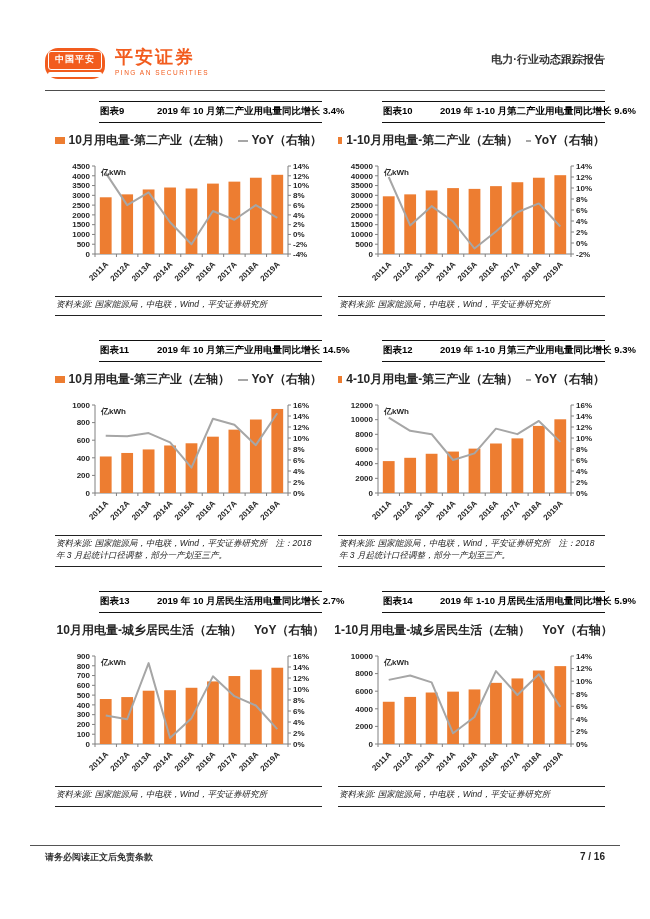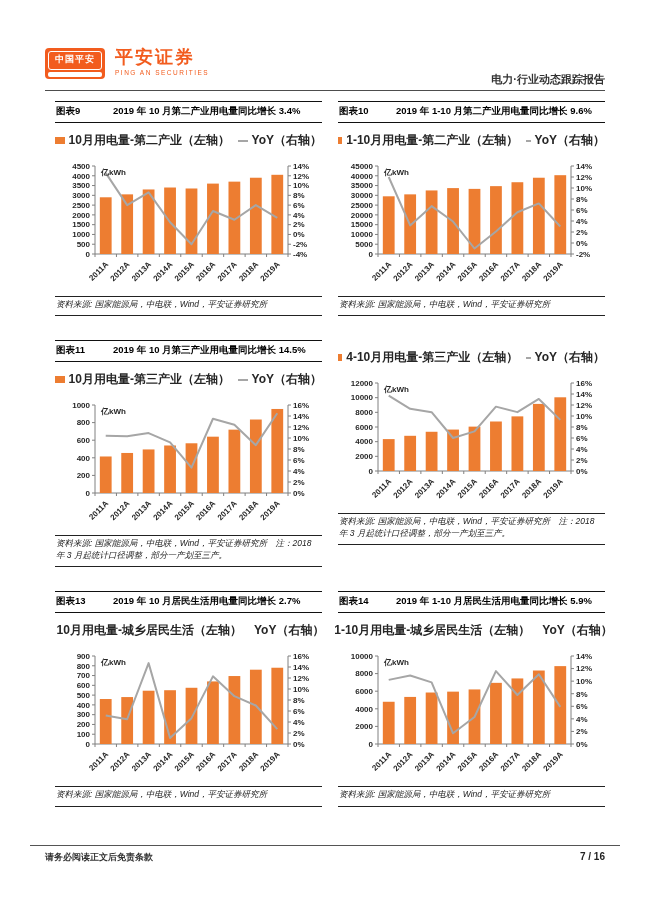--- a/index.html
+++ b/index.html
@@ -6,44 +6,44 @@
   html,body { background:#ffffff; }
   body {
     width:650px; height:919px; position:relative;
     font-family:"Liberation Sans","DejaVu Sans",sans-serif;
     color:#1a1a1a; overflow:hidden;
   }
   
   .header { position:absolute; top:48px; left:45px; right:45px; height:38px; }
   .logo-wrap { display:flex; align-items:flex-start; gap:10px; float:left; }
   .logo-badge {
-    width:60px; height:31px; background:#f25c1e; border-radius:4px;
+    width:60px; height:31px; background:#f25c1e; border-radius:13px;
     padding:3px 3px 2px 3px; display:flex; flex-direction:column; gap:2px;
   }
   .logo-badge-inner {
     flex:1; border:1px solid #ffffff; border-radius:3px;
     color:#ffffff; font-weight:bold; font-size:9px; line-height:15px;
     text-align:center; letter-spacing:1px; white-space:nowrap; overflow:hidden;
   }
   .logo-badge-strip { height:5px; background:#ffffff; border-radius:2px; }
   .logo-name { color:#f25c1e; font-weight:bold; font-size:18px; line-height:19px; letter-spacing:2px;font-family:Liberation Serif, serif; }
   .logo-sub { color:#f25c1e; font-size:6.5px; letter-spacing:1.5px; margin-top:2px; }
-  .report-type { float:right; margin-top:24px; font-size:11px; font-weight:bold; color:#333333; }
+  .report-type { float:right; margin-top:4px; font-size:11px; font-weight:bold; color:#333333; }
   .header-rule { position:absolute; top:90px; left:45px; right:45px; border-top:1.6px solid #4d4d4d; }
 
   
   .figs {
     position:absolute; top:101px; left:55px; width:550px;
     display:grid; grid-template-columns:267px 267px; column-gap:16px; row-gap:24px;
   }
   .fig { width:267px; }
   .fig-title {
     border-top:1.4px solid #111; border-bottom:1.4px solid #111;
     display:flex; align-items:center; padding:3px 1px 4px 1px;
-    font-size:9.5px; font-weight:bold; color:#000; white-space:nowrap;
+    font-size:9.5px; font-weight:bold; color:#000; white-space:nowrap;margin-left:44px;
   }
   .fig-title .lab { width:57px; flex:0 0 57px; }
   .chart-legend {
     display:flex; justify-content:center; align-items:center; gap:4px;
     margin-top:9px; font-size:12px; font-weight:bold; color:#262626; white-space:nowrap;
   }
   .swatch-bar { width:20px; height:7px; background:#ED7D31; display:inline-block; }
   .swatch-line { width:20px; height:2px; background:#A6A6A6; display:inline-block; margin-left:4px; }
   .chart-box { width:267px; height:142px; margin-top:1px; }
   .fig-source {
@@ -328,20 +328,24 @@
           <text x="139.50" y="115" font-size="8" font-weight="bold" fill="#262626" text-anchor="end" transform="rotate(-45 139.50 115)">2015A</text>
           <text x="160.94" y="115" font-size="8" font-weight="bold" fill="#262626" text-anchor="end" transform="rotate(-45 160.94 115)">2016A</text>
           <text x="182.39" y="115" font-size="8" font-weight="bold" fill="#262626" text-anchor="end" transform="rotate(-45 182.39 115)">2017A</text>
           <text x="203.83" y="115" font-size="8" font-weight="bold" fill="#262626" text-anchor="end" transform="rotate(-45 203.83 115)">2018A</text>
           <text x="225.28" y="115" font-size="8" font-weight="bold" fill="#262626" text-anchor="end" transform="rotate(-45 225.28 115)">2019A</text>
         </svg></div>
     <div class="fig-source">资料来源: 国家能源局，中电联，Wind，平安证券研究所　注：2018 年 3 月起统计口径调整，部分一产划至三产。</div>
   </div>
 
   <div class="fig">
+    <div class="fig-title">
+      <span class="lab">图表12</span>
+      <span>2019 年 1-10 月第三产业用电量同比增长 9.3%</span>
+    </div>
     <div class="chart-legend">
       <span class="swatch-bar"></span>
       <span>4-10月用电量-第三产业（左轴）</span>
       <span class="swatch-line"></span>
       <span>YoY（右轴）</span>
     </div>
     <div class="chart-box"><svg width="267" height="142" viewBox="0 0 267 142" xmlns="http://www.w3.org/2000/svg">
           <line x1="40" y1="16" x2="40" y2="104" stroke="#808080" stroke-width="1"></line>
           <line x1="233" y1="16" x2="233" y2="104" stroke="#808080" stroke-width="1"></line>
           <line x1="40" y1="104" x2="233" y2="104" stroke="#808080" stroke-width="1"></line>

